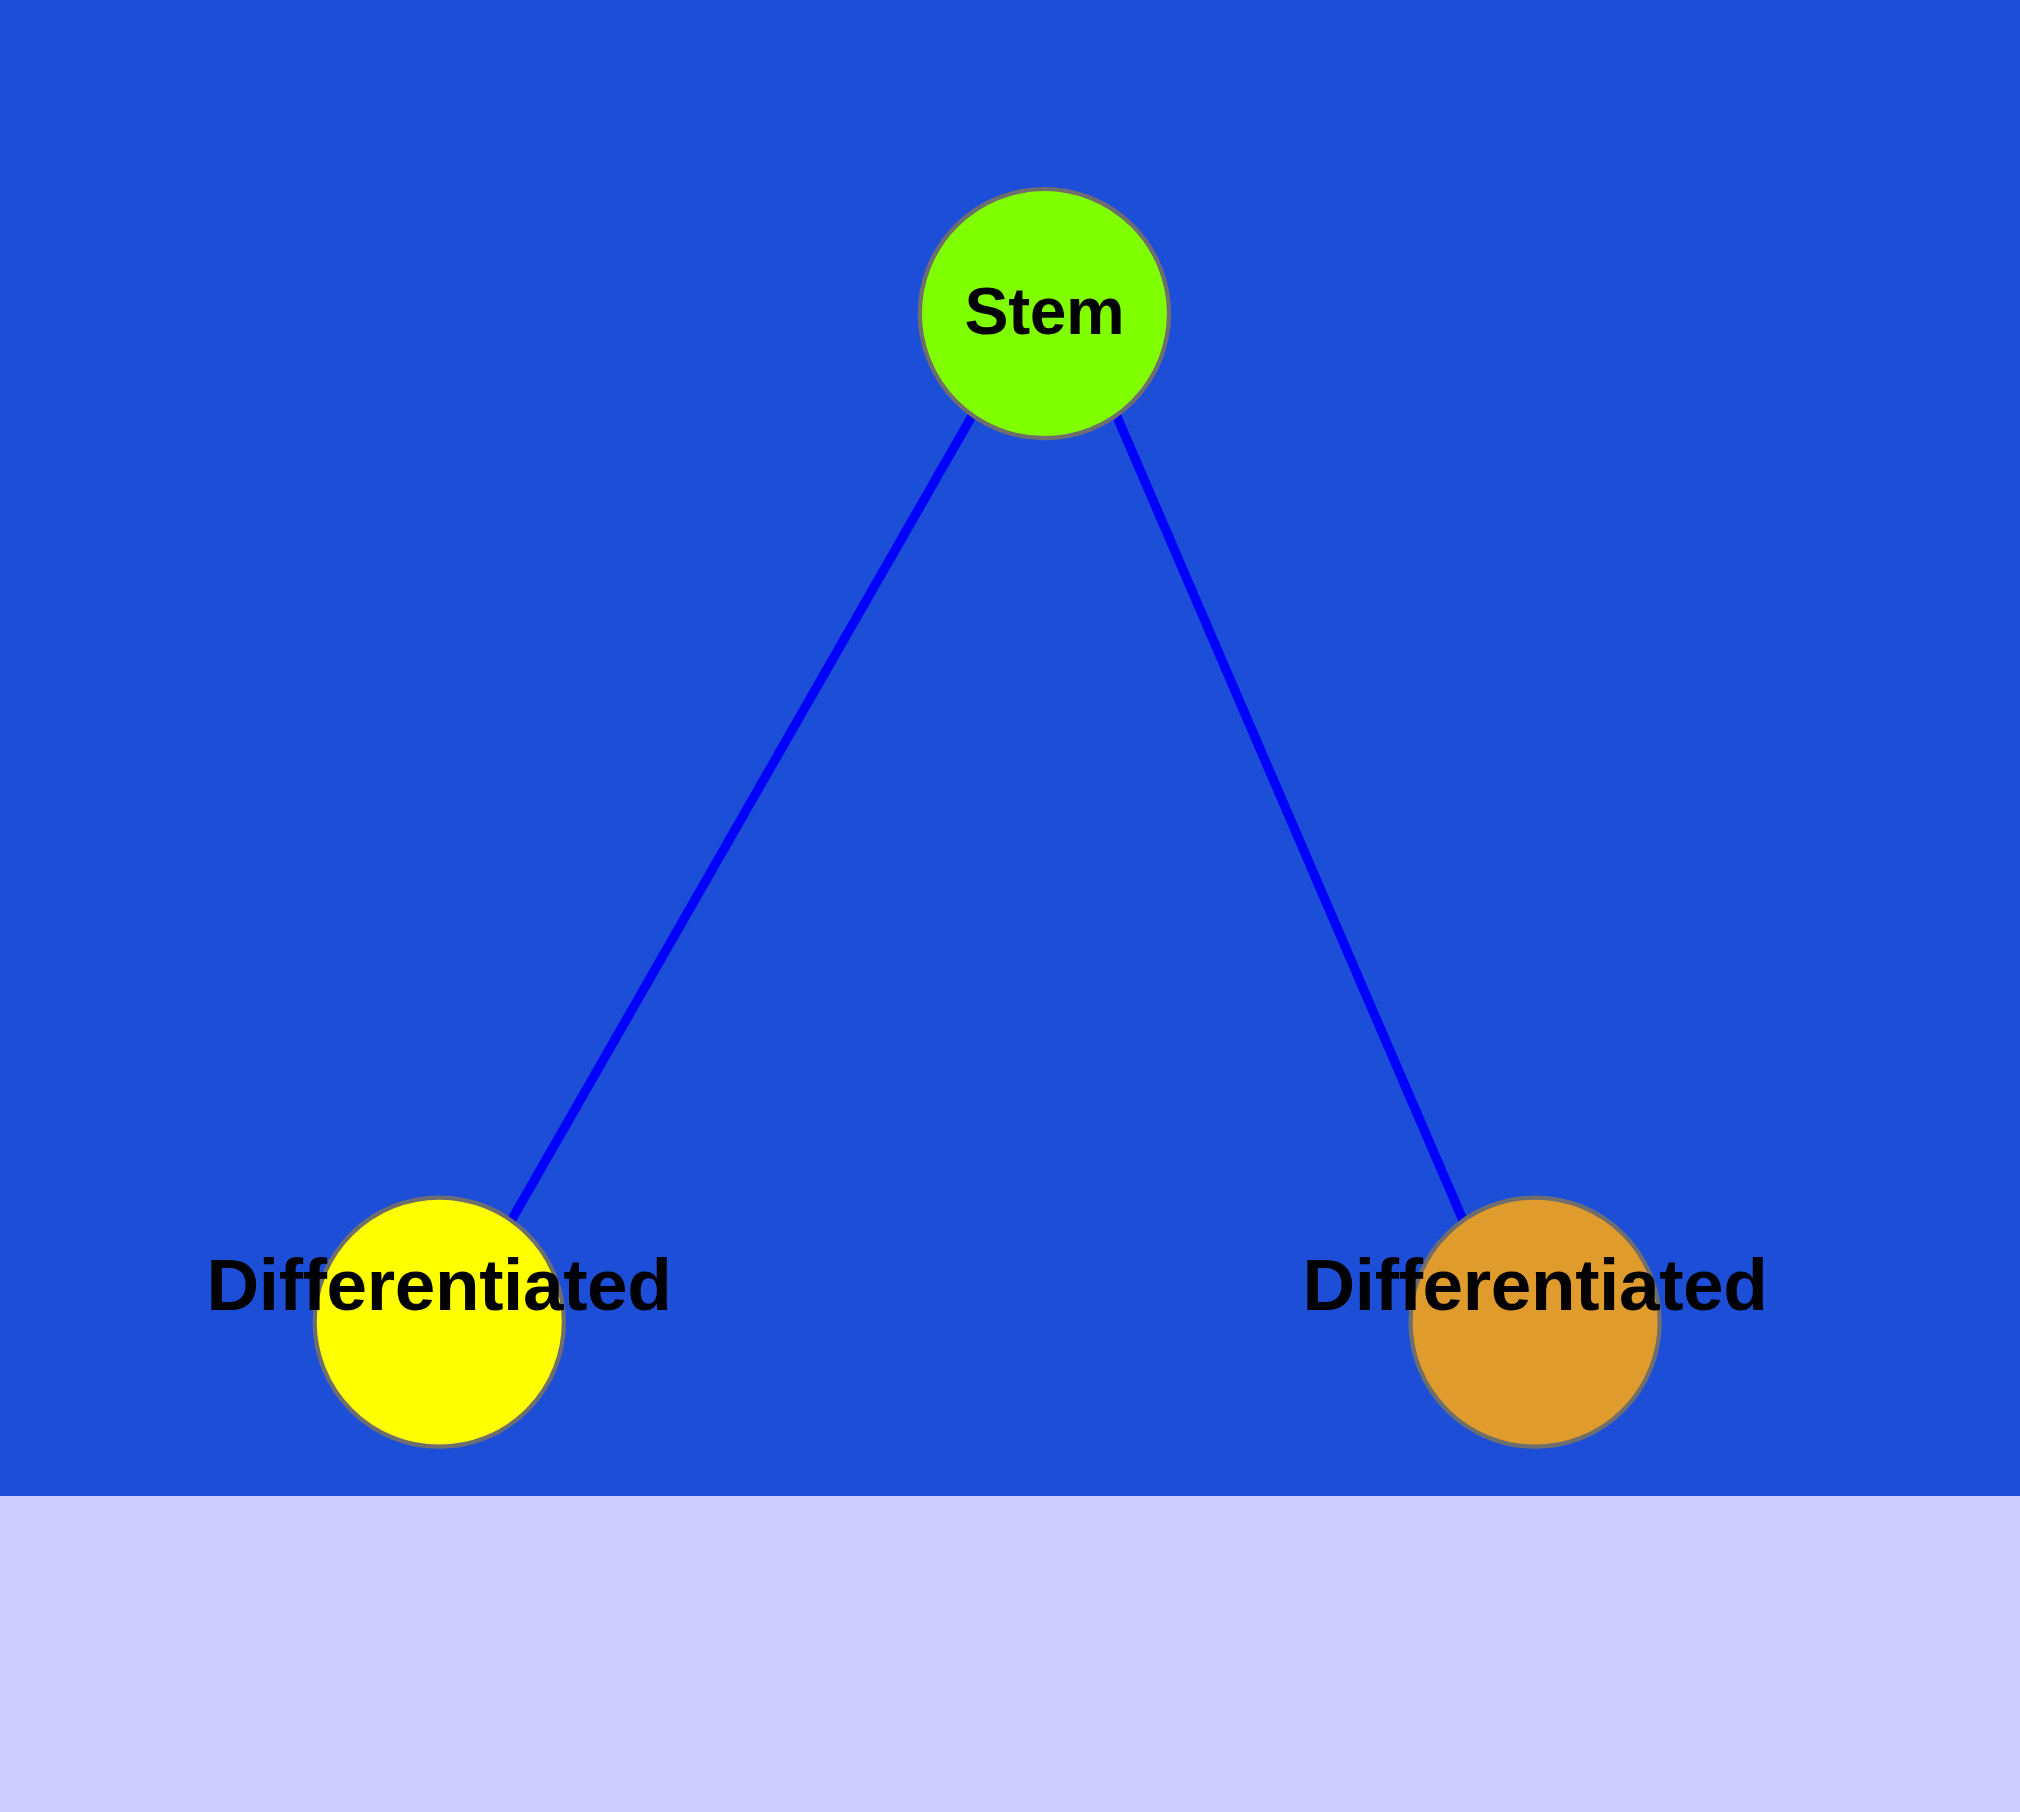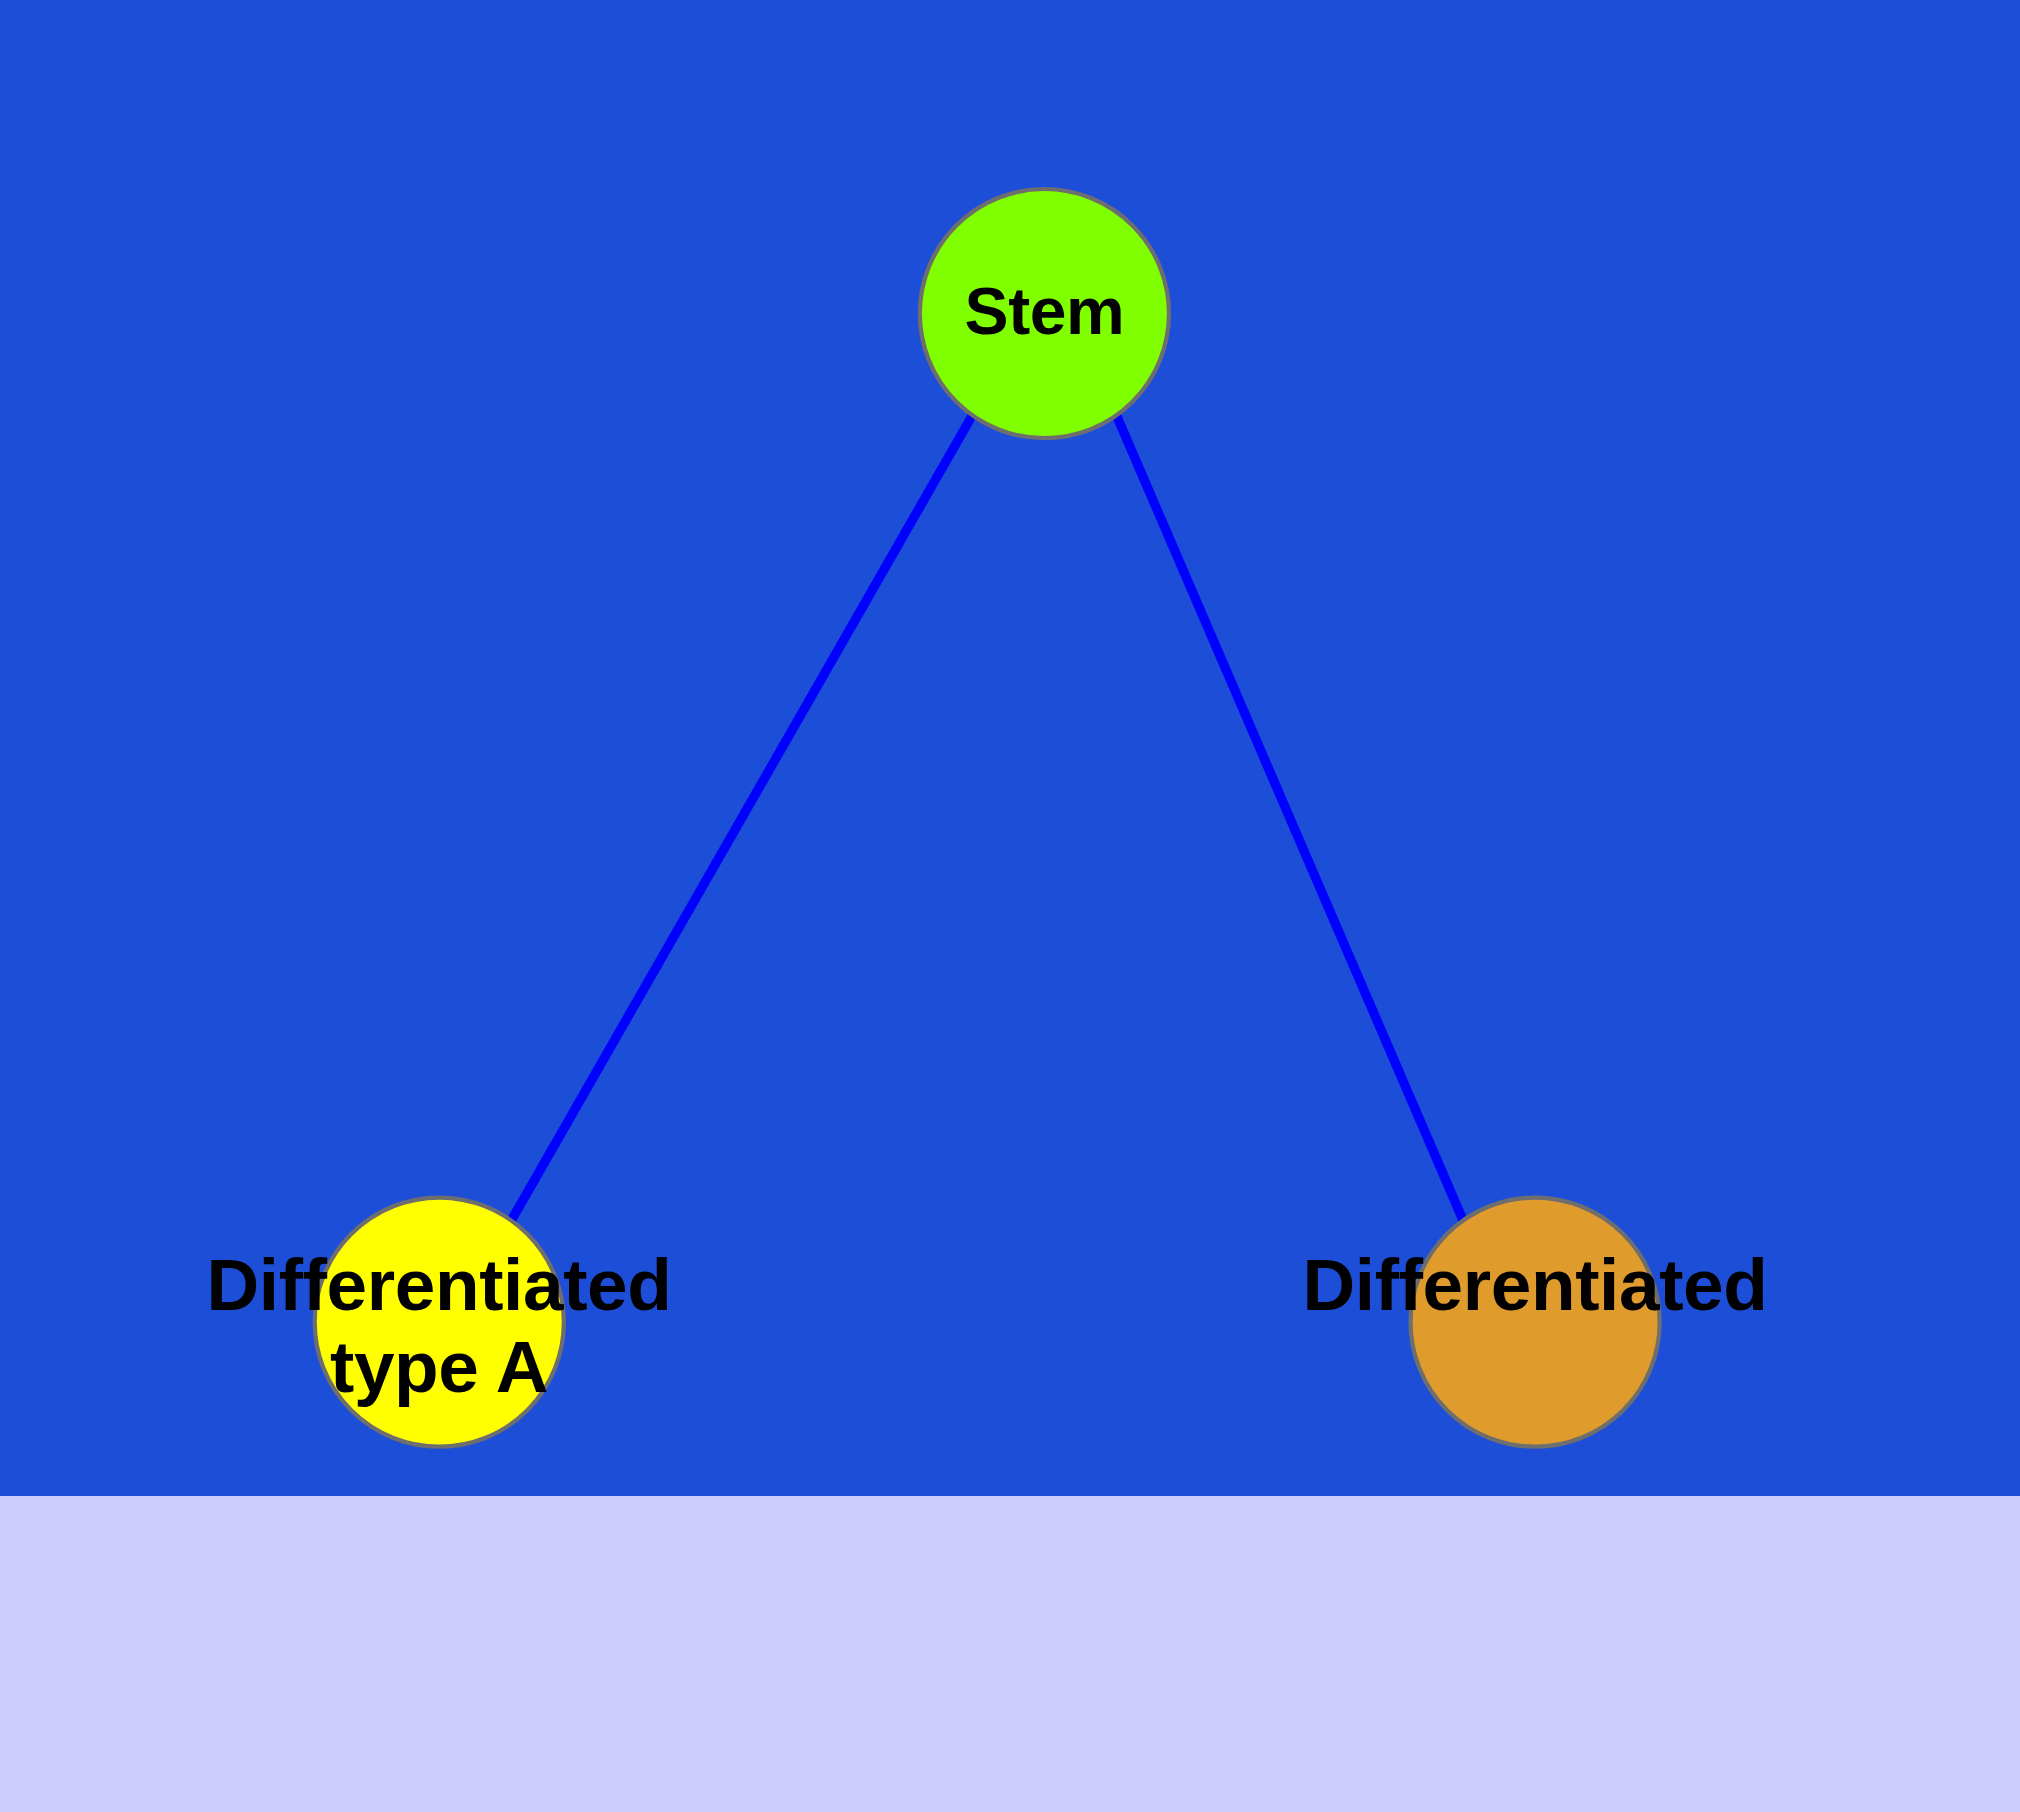--- a/index.html
+++ b/index.html
@@ -72,21 +72,20 @@
       <circle cx="1811" cy="1560" r="147" fill="#e09b2d" stroke="#6e6e6e" stroke-width="5"></circle>
     </g>
   </svg>
 
   <div class="node-label label-stem">
     <span class="label-line">Stem</span>
   </div>
 
   <div class="node-label label-typeA">
     <span class="label-line">Differentiated</span>
-    <span class="label-line">type A</span>
   </div>
 
   <div class="node-label label-typeB">
     <span class="label-line">Differentiated</span>
   </div>
 
 </div>
 
 
 </body></html>

